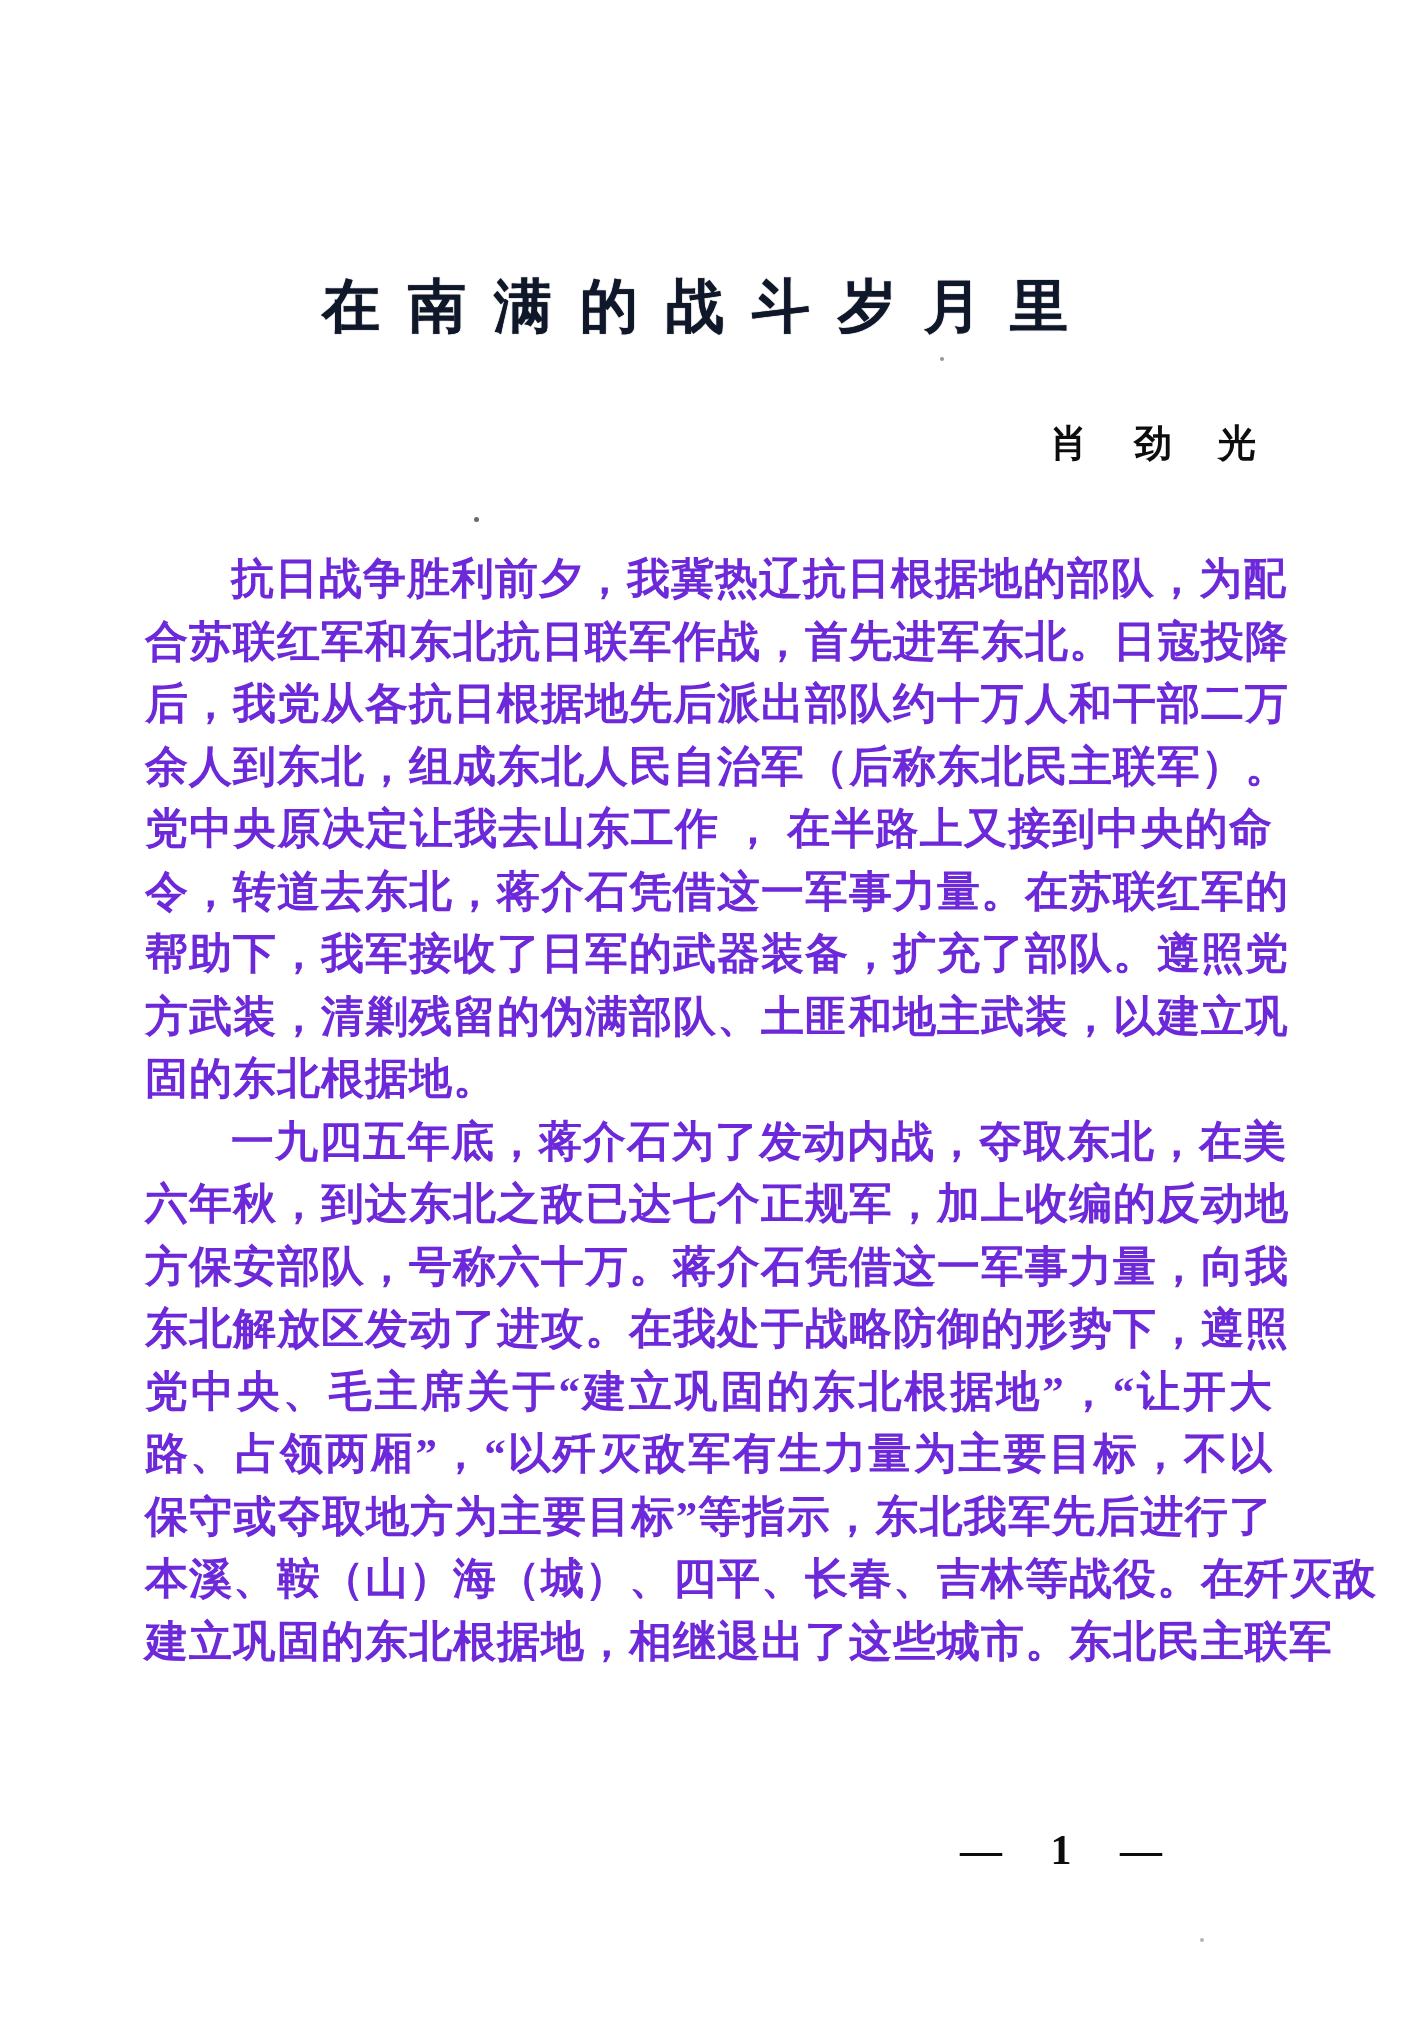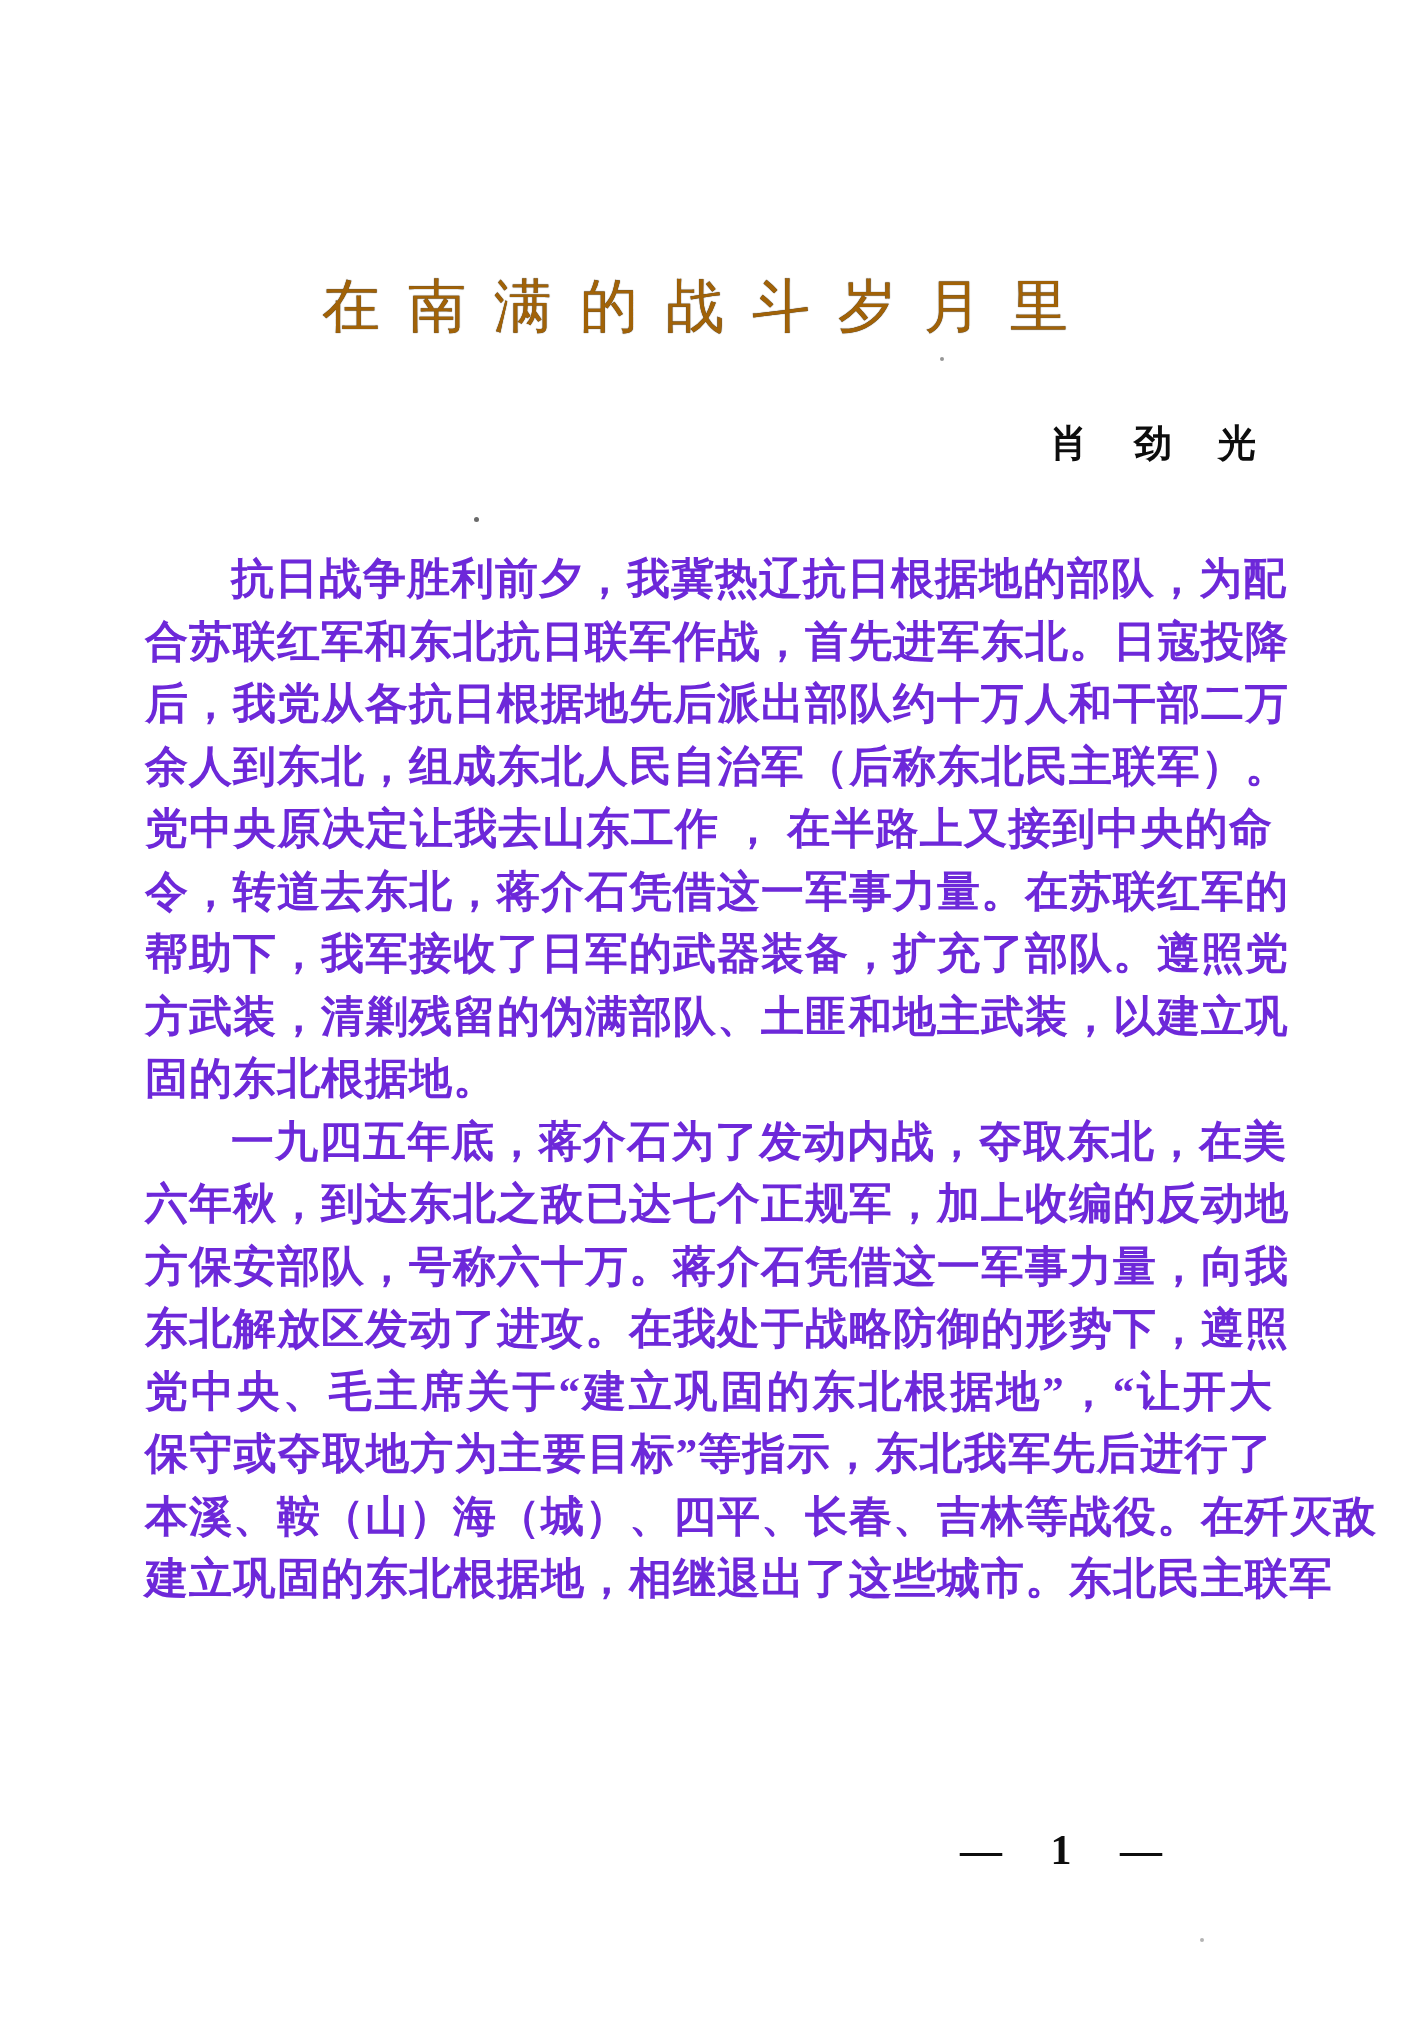--- a/index.html
+++ b/index.html
@@ -17,24 +17,24 @@
     font-family: "Liberation Serif", "DejaVu Serif", serif;
     overflow: hidden;
   }
   .doc-title {
     position: absolute;
     left: 145px;
     top: 268px;
     width: 1128px;
     text-align: center;
     font-size: 58px;
-    font-weight: normal;
+    font-weight: bold;
     letter-spacing: 28px;
     white-space: nowrap;
-    color: #a16207;
+    color: #0f172a;
     
     text-shadow: 0 0 1px #0d0d0d;
   }
   .doc-author {
     position: absolute;
     left: 132px;
     top: 418px;
     width: 1128px;
     text-align: right;
     font-size: 38px;
@@ -113,20 +113,21 @@
       <div class="line">方武装，清剿残留的伪满部队、土匪和地主武装，以建立巩</div>
       <div class="line last">固的东北根据地。</div>
     </div>
 
     <div class="para">
       <div class="line first">一九四五年底，蒋介石为了发动内战，夺取东北，在美</div>
       <div class="line">六年秋，到达东北之敌已达七个正规军，加上收编的反动地</div>
       <div class="line">方保安部队，号称六十万。蒋介石凭借这一军事力量，向我</div>
       <div class="line">东北解放区发动了进攻。在我处于战略防御的形势下，遵照</div>
       <div class="line">党中央、毛主席关于“建立巩固的东北根据地”，“让开大</div>
+      <div class="line">路、占领两厢”，“以歼灭敌军有生力量为主要目标，不以</div>
       <div class="line">保守或夺取地方为主要目标”等指示，东北我军先后进行了</div>
       <div class="line">本溪、鞍（山）海（城）、四平、长春、吉林等战役。在歼灭敌</div>
       <div class="line">建立巩固的东北根据地，相继退出了这些城市。东北民主联军</div>
     </div>
 
   </div>
 
   <div class="page-number">— 1 —</div>
 
   <div class="speck s1"></div>

